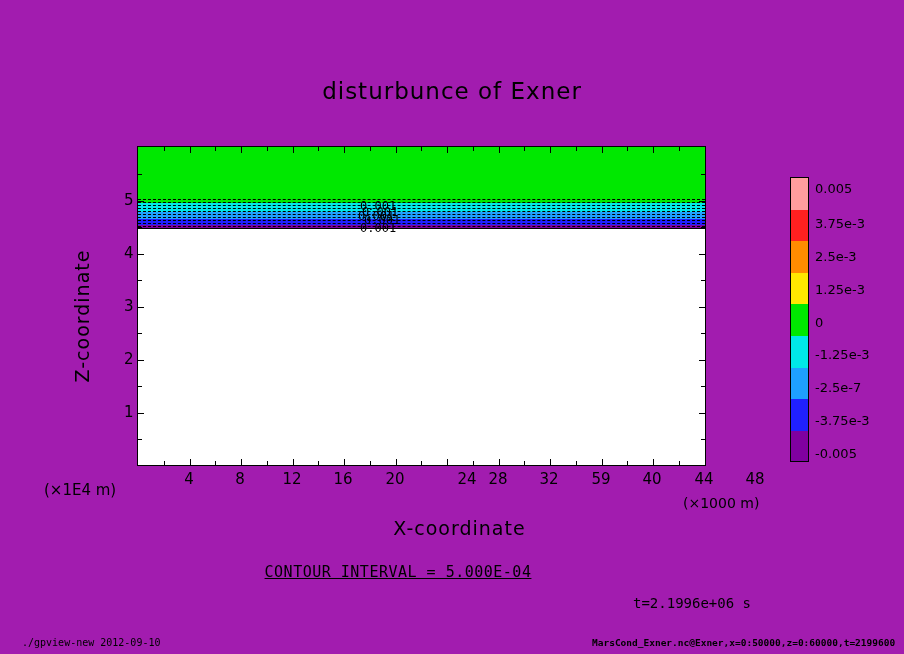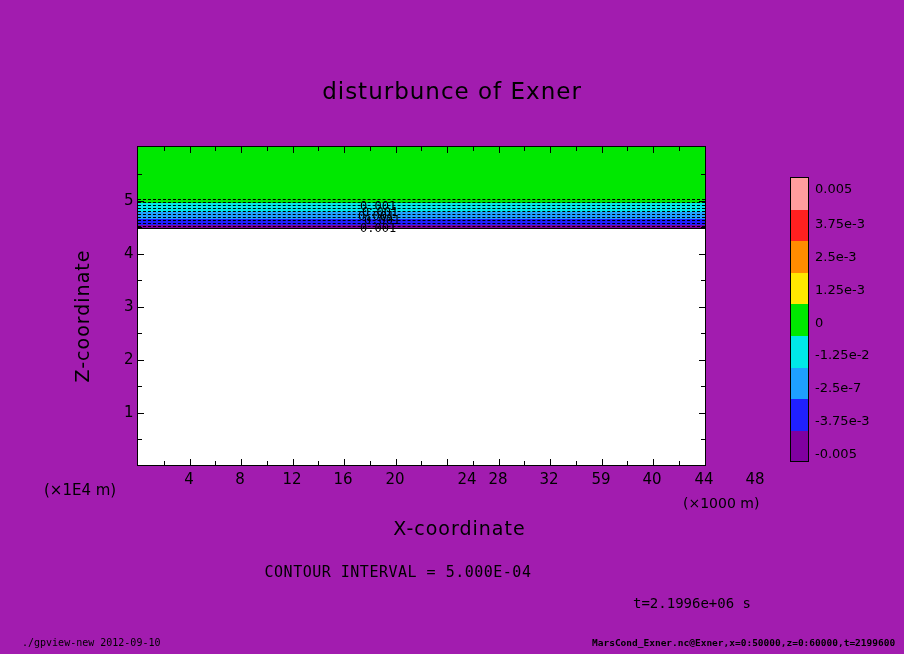--- a/index.html
+++ b/index.html
@@ -150,20 +150,21 @@
     font-size: 14px;
   }
   #contour-interval {
     left: 0;
     top: 563px;
     width: 796px;
     text-align: center;
     font-size: 15px;
     font-family: "DejaVu Sans Mono", monospace;
     letter-spacing: 0.5px;
+    text-decoration: underline;
   }
   #time-label {
     left: 633px;
     top: 595px;
     font-size: 14px;
     font-family: "DejaVu Sans Mono", monospace;
   }
   #footer-left {
     left: 22px;
     top: 637px;
@@ -353,18 +354,18 @@
     <div class="cb-seg" style="height:31.6px;background:#1ea0ff;"></div>
     <div class="cb-seg" style="height:31.6px;background:#2020ff;"></div>
     <div class="cb-seg" style="height:31.6px;background:#8000a0;"></div>
   </div>
 
   <div class="txt cb-label" style="top:188px;text-align:center;">0.005</div>
   <div class="txt cb-label" style="top:223px;">3.75e-3</div>
   <div class="txt cb-label" style="top:256px;">2.5e-3</div>
   <div class="txt cb-label" style="top:289px;">1.25e-3</div>
   <div class="txt cb-label" style="top:322px;">0</div>
-  <div class="txt cb-label" style="top:354px;">-1.25e-2</div>
+  <div class="txt cb-label" style="top:354px;">-1.25e-3</div>
   <div class="txt cb-label" style="top:387px;">-2.5e-7</div>
   <div class="txt cb-label" style="top:420px;">-3.75e-3</div>
   <div class="txt cb-label" style="top:453px;">-0.005</div>
 
 </div>
 
 </body></html>

